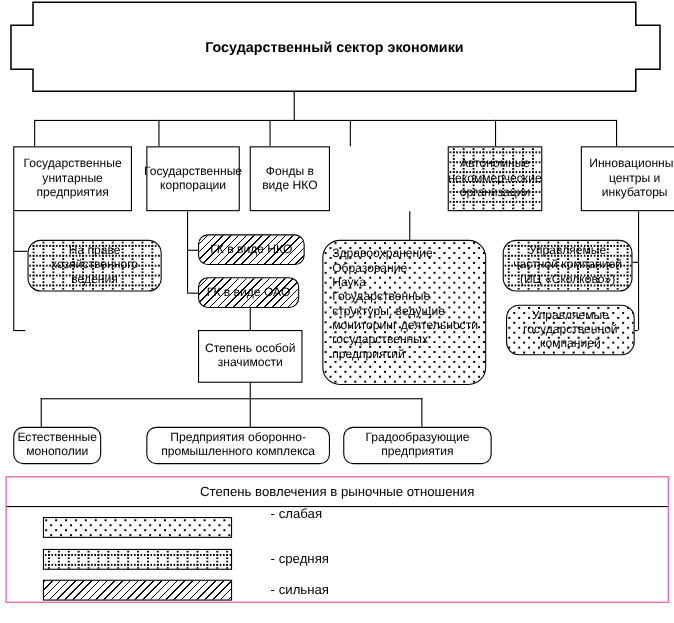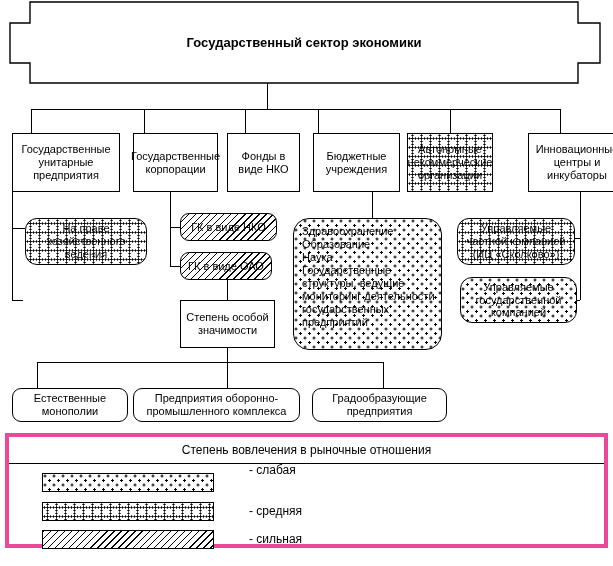--- a/index.html
+++ b/index.html
@@ -37,21 +37,21 @@
   }
   .pat-strong{
     background-color:#fff;
     background-image:repeating-linear-gradient(135deg,#000 0,#000 1px,transparent 1px,transparent 5px);
   }
   .banner-text{
     position:absolute;left:30px;top:2px;width:548px;height:81px;
     display:flex;align-items:center;justify-content:center;
     font-weight:bold;font-size:13px;
   }
-  .legend{position:absolute;left:5px;top:433px;width:603px;height:115px;border:4px solid #ec4899;box-sizing:border-box;}
+  .legend{position:absolute;left:5px;top:433px;width:603px;height:115px;border:1px solid #ec4899;box-sizing:border-box;}
   .legend-header{height:26px;border-bottom:1px solid #000;display:flex;align-items:center;justify-content:center;font-size:12px;}
   .swatch{position:absolute;left:33px;width:172px;height:19px;border:1px solid #000;box-sizing:border-box;}
   .legend-label{position:absolute;left:240px;font-size:12px;line-height:19px;}
 </style>
 </head>
 <body>
 
 <div id="stage">
 
   <svg width="613" height="90" style="position:absolute;left:0;top:0;">
@@ -84,36 +84,35 @@
   <div class="ln" style="left:575px;top:238px;width:5px;height:1px;"></div>
   <div class="ln" style="left:577px;top:300px;width:3px;height:1px;"></div>
 
   <div class="ln" style="left:37px;top:362px;width:347px;height:1px;"></div>
   <div class="ln" style="left:37px;top:362px;width:1px;height:26px;"></div>
   <div class="ln" style="left:383px;top:362px;width:1px;height:26px;"></div>
 
   <div class="box" style="left:12px;top:133px;width:108px;height:59px;">Государственные унитарные предприятия</div>
   <div class="box" style="left:133px;top:133px;width:85px;height:59px;">Государственные корпорации</div>
   <div class="box" style="left:227px;top:133px;width:73px;height:59px;">Фонды в виде НКО</div>
-  <div class="box" style="left:313px;top:133px;width:87px;height:59px;">Бюджетные учреждения</div>
   <div class="box pat-med" style="left:407px;top:133px;width:86px;height:59px;">Автономные некоммерческие организации</div>
   <div class="box" style="left:504px;top:133px;width:98px;height:59px;margin-left:24px;">Инновационные центры и инкубаторы</div>
 
   <div class="box rounded pat-med" style="left:25px;top:218px;width:122px;height:47px;">На праве хозяйственного ведения</div>
   <div class="box rounded-sm pat-strong" style="left:180px;top:213px;width:97px;height:28px;">ГК в виде НКО</div>
   <div class="box rounded-sm pat-strong" style="left:180px;top:252px;width:92px;height:28px;">ГК в виде ОАО</div>
   <div class="box" style="left:180px;top:300px;width:95px;height:48px;">Степень особой значимости</div>
   <div class="box pat-weak lefttext prewrap" style="left:293px;top:218px;width:149px;height:132px;border-radius:16px;align-items:flex-start;">Здравоохранение
 Образование
 Наука
 Государственные структуры, ведущие мониторинг деятельности государственных предприятий</div>
   <div class="box rounded pat-med" style="left:457px;top:218px;width:118px;height:47px;">Управляемые частной компанией (ИЦ «Сколково»)</div>
   <div class="box rounded pat-weak" style="left:460px;top:277px;width:117px;height:46px;">Управляемые государственной компанией</div>
 
-  <div class="box rounded-sm" style="left:12px;top:388px;width:116px;height:34px;">Естественные монополии</div>
+  <div class="box rounded-sm" style="left:12px;top:388px;width:80px;height:34px;">Естественные монополии</div>
   <div class="box rounded-sm" style="left:133px;top:388px;width:167px;height:34px;">Предприятия оборонно-промышленного комплекса</div>
   <div class="box rounded-sm" style="left:312px;top:388px;width:135px;height:34px;">Градообразующие предприятия</div>
 
   <div class="legend">
     <div class="legend-header">Степень вовлечения в рыночные отношения</div>
     <div class="swatch pat-weak" style="top:36px;"></div>
     <div class="legend-label" style="top:24px;">- слабая</div>
     <div class="swatch pat-med" style="top:65px;"></div>
     <div class="legend-label" style="top:65px;">- средняя</div>
     <div class="swatch pat-strong" style="top:93px;"></div>

